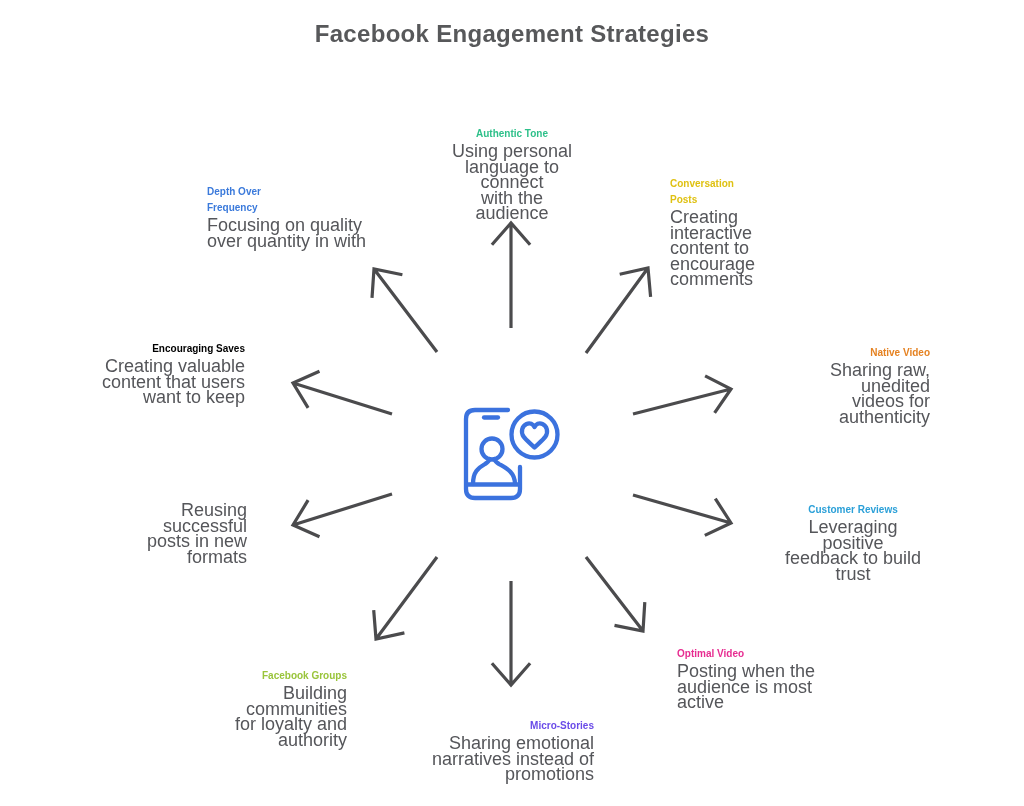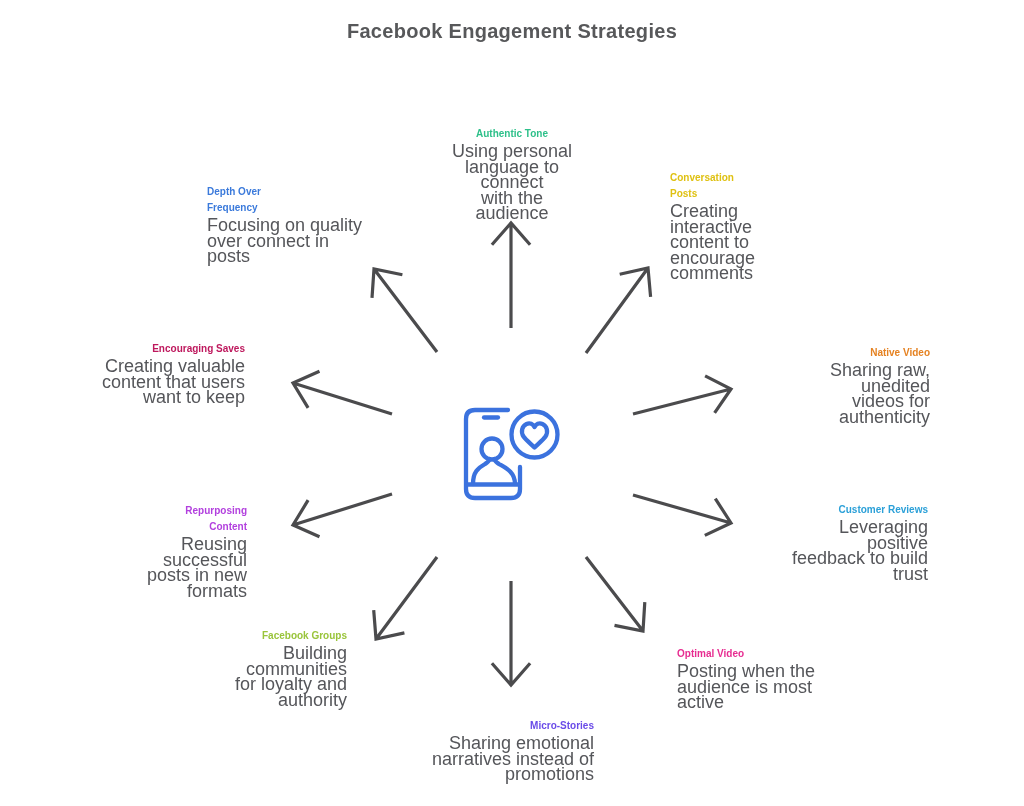--- a/index.html
+++ b/index.html
@@ -2,39 +2,39 @@
 <html><head>
 <meta charset="utf-8">
 <style>
   html,body{margin:0;padding:0;background:#fff;}
   .canvas{
     position:relative;width:1024px;height:806px;overflow:hidden;background:#fff;
     font-family:"Liberation Sans",sans-serif;
   }
   .main-title{
     position:absolute;left:0;right:0;top:20px;margin:0;
-    text-align:center;font-size:20px;font-weight:bold;letter-spacing:.3px;
+    text-align:center;font-size:24px;font-weight:bold;letter-spacing:.3px;
   }
   #arrows-svg{position:absolute;left:0;top:0;}
   .center-icon{position:absolute;left:462px;top:406px;}
   .spoke{position:absolute;}
   .spoke h3{
     margin:0 0 2px 0;font-size:10px;font-weight:bold;line-height:16px;
     white-space:pre-line;
   }
   .spoke p{
     margin:0;font-size:18px;line-height:15.5px;white-space:pre-line;
   }
   .s-authentic-tone      {left:442px;top:126px;width:140px;text-align:center;}
-  .s-conversation-posts  {left:670px;top:170px;width:150px;text-align:left;}
+  .s-conversation-posts  {left:670px;top:176px;width:150px;text-align:left;}
   .s-native-video        {left:780px;top:345px;width:150px;text-align:right;}
-  .s-customer-reviews    {left:778px;top:502px;width:150px;text-align:right;}
+  .s-customer-reviews    {left:778px;top:502px;width:150px;text-align:center;}
   .s-optimal-timing      {left:677px;top:646px;width:140px;text-align:left;}
   .s-micro-stories       {left:430px;top:718px;width:164px;text-align:right;}
-  .s-facebook-groups     {left:177px;top:628px;width:170px;text-align:right;}
+  .s-facebook-groups     {left:177px;top:668px;width:170px;text-align:right;}
   .s-repurposing-content {left:97px; top:503px;width:150px;text-align:right;}
   .s-encouraging-saves   {left:95px; top:341px;width:150px;text-align:right;}
   .s-depth-over-frequency{left:207px;top:184px;width:160px;}
 </style>
 </head>
 <body>
 
 <div class="canvas" style="color: rgb(85, 86, 90);">
 
   <h1 class="main-title" style="color: rgb(87, 88, 90);">Facebook Engagement Strategies</h1>
@@ -98,30 +98,28 @@
 narratives instead of
 promotions</p>
   </div>
   <div class="spoke s-facebook-groups">
     <h3 style="color: rgb(153, 196, 58);">Facebook Groups</h3>
     <p>Building communities
 for loyalty and
 authority</p>
   </div>
   <div class="spoke s-repurposing-content">
-    <h3 style="color: rgb(178, 64, 222);">Repurposing
-Content</h3>
     <p>Reusing successful
 posts in new formats</p>
   </div>
   <div class="spoke s-encouraging-saves">
-    <h3 style="color: #be185d;">Encouraging Saves</h3>
+    <h3 style="color: #000000;">Encouraging Saves</h3>
     <p>Creating valuable
 content that users
 want to keep</p>
   </div>
   <div class="spoke s-depth-over-frequency">
     <h3 style="color: rgb(59, 122, 219);">Depth Over
 Frequency</h3>
     <p>Focusing on quality
-over connect in posts</p>
+over quantity in with</p>
   </div>
 </div>
 
 </body></html>

